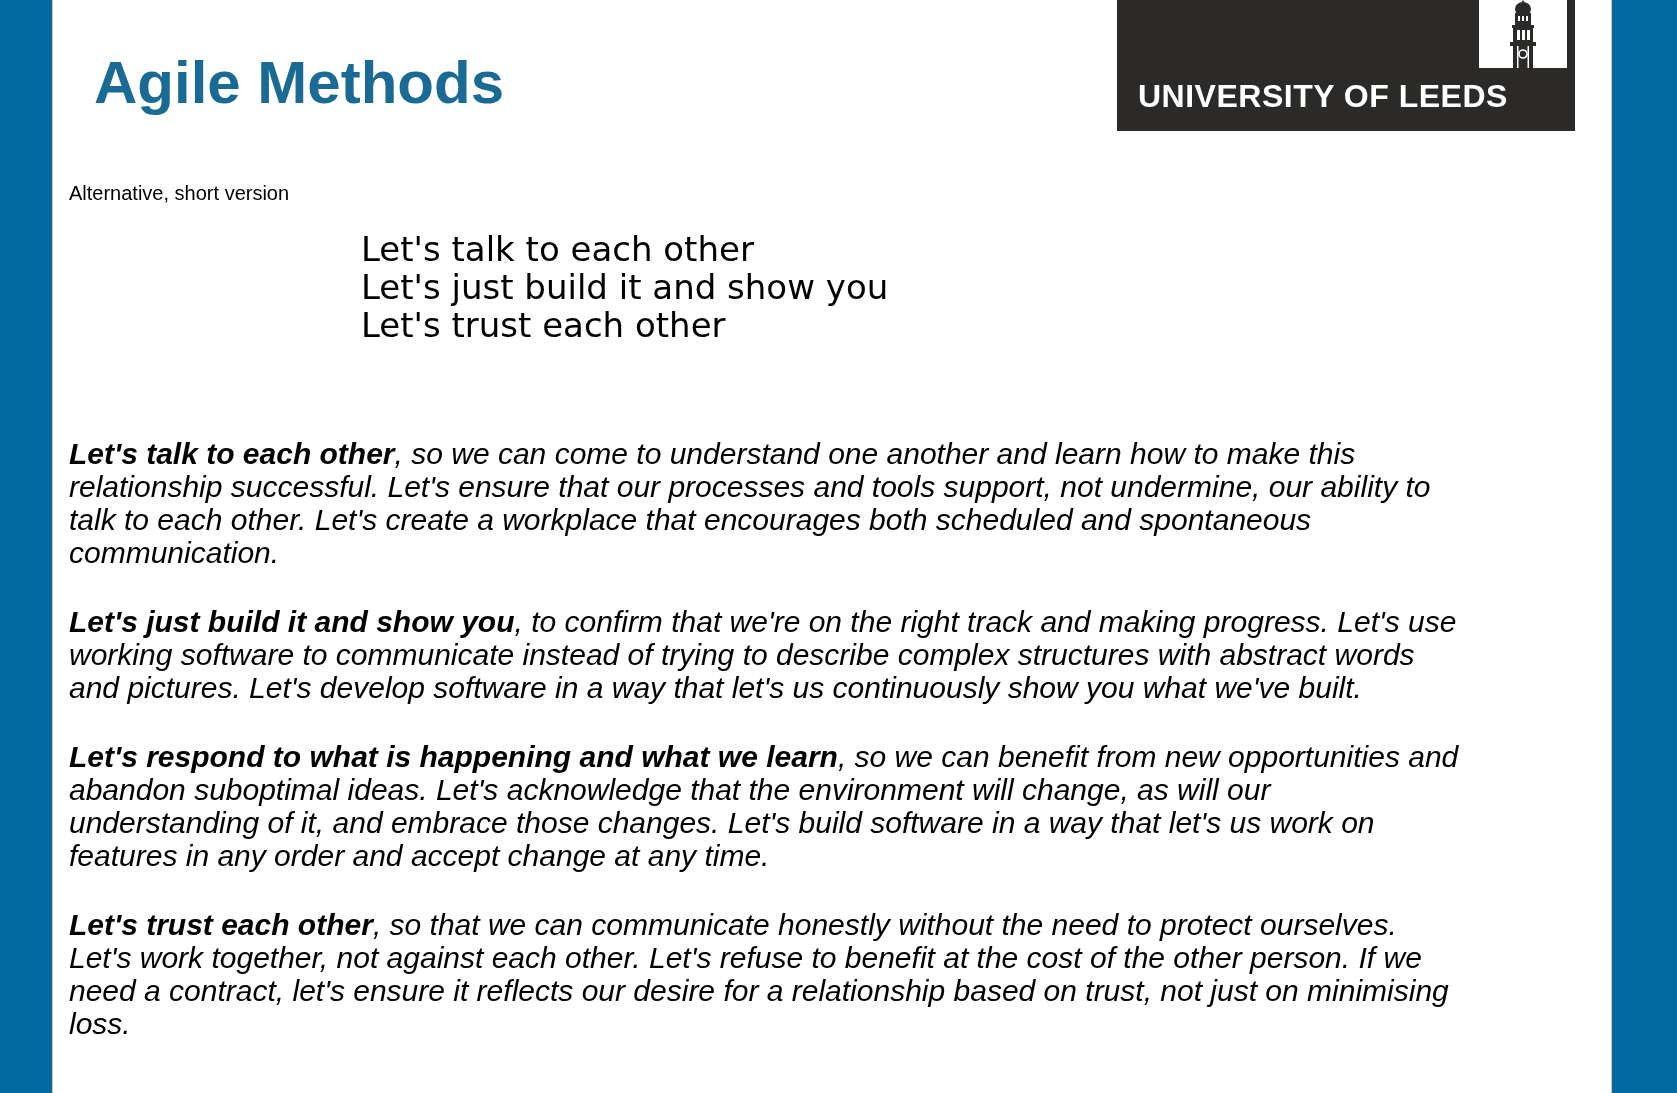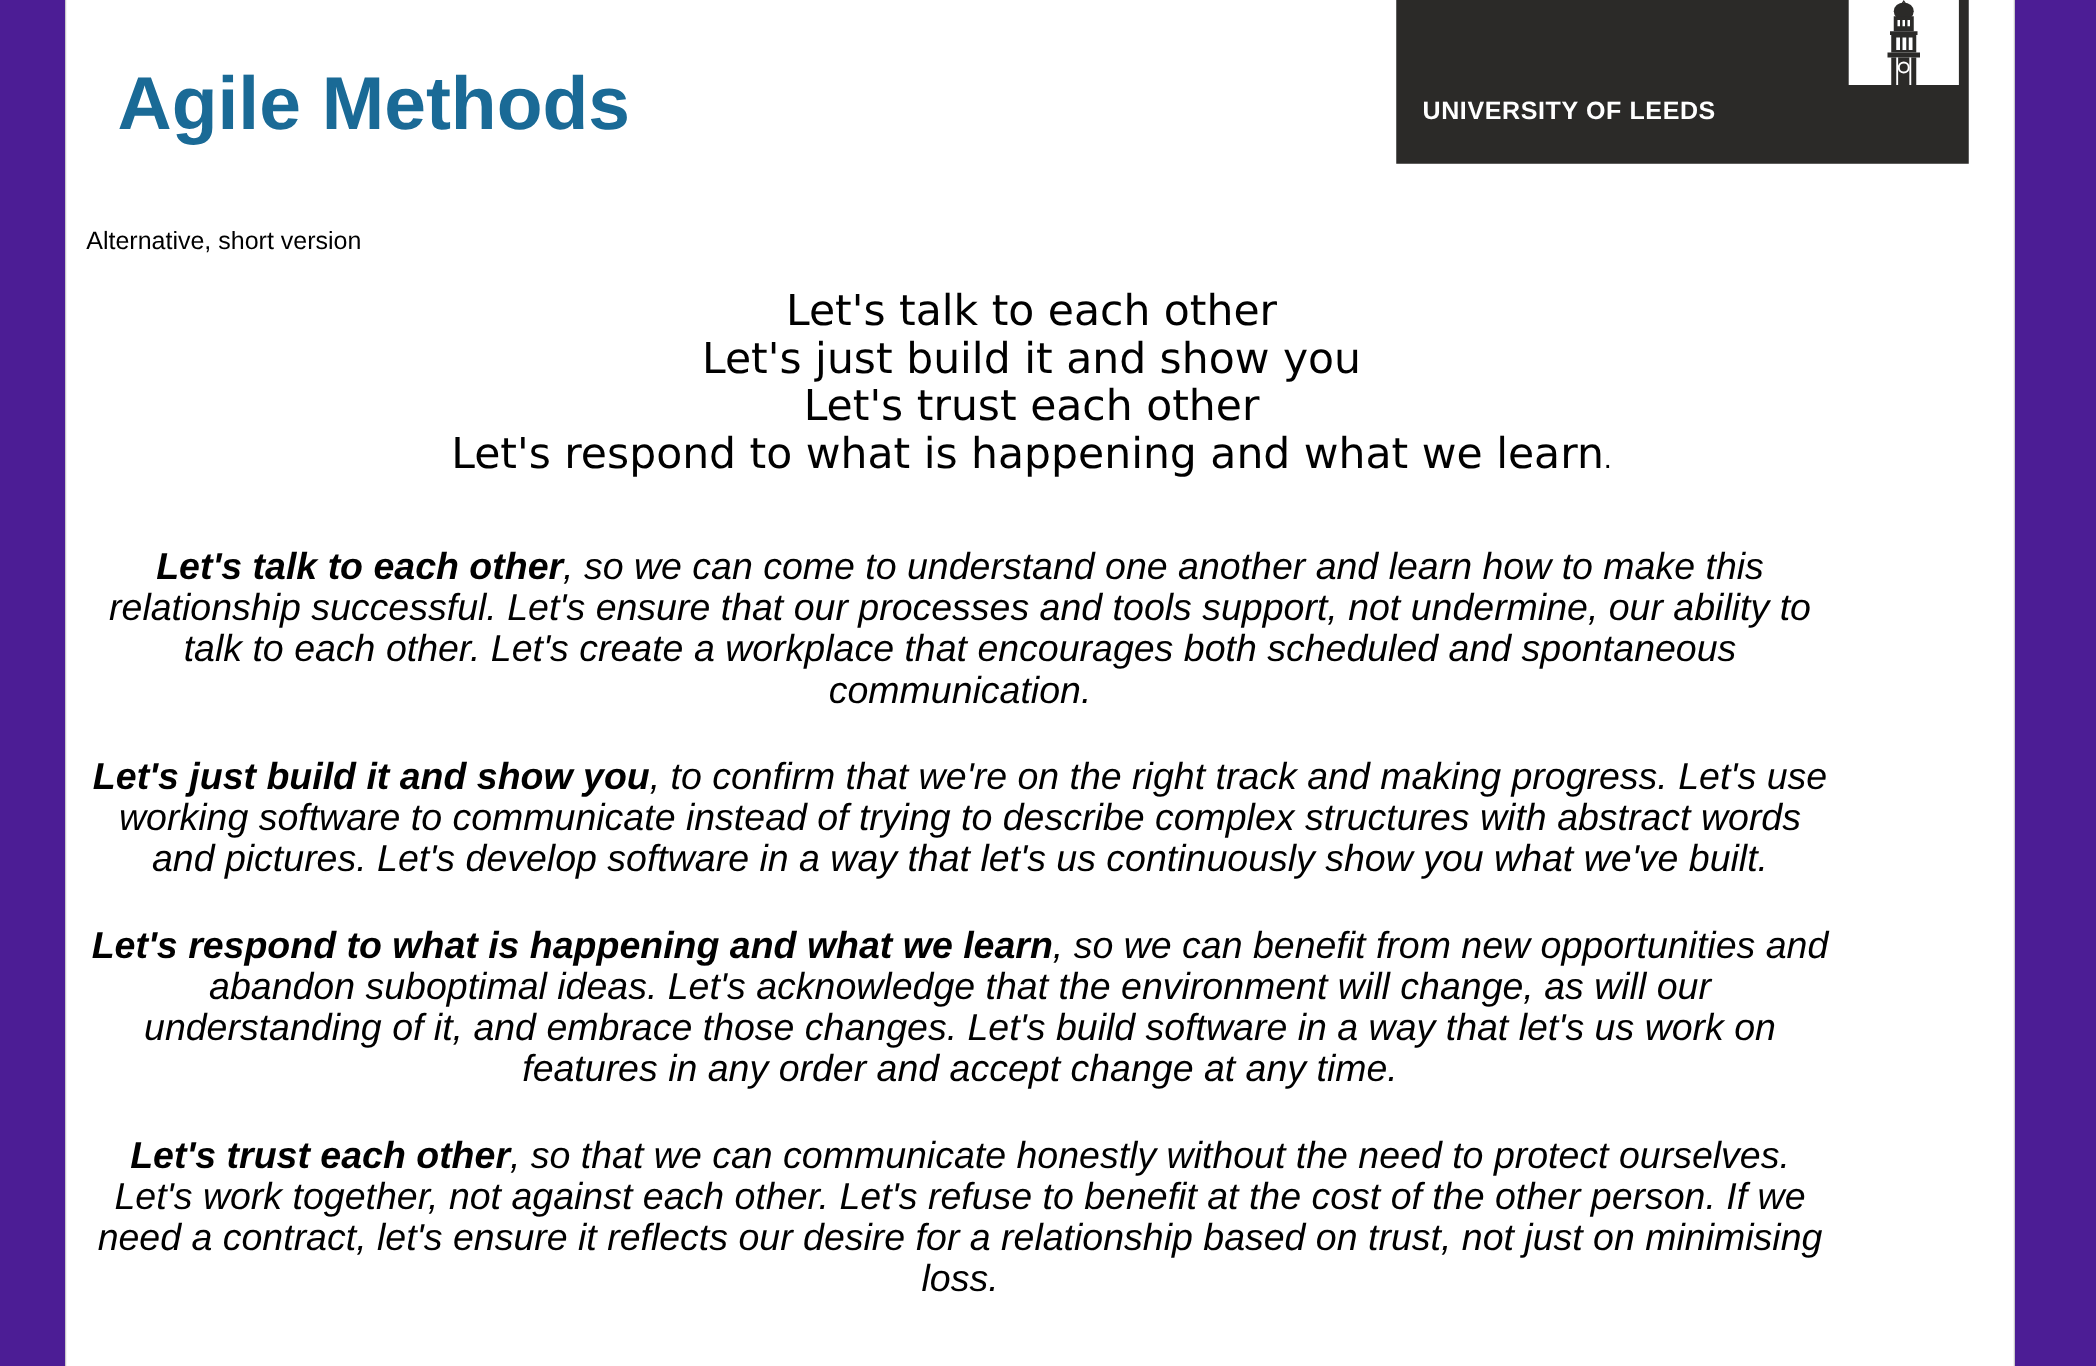--- a/index.html
+++ b/index.html
@@ -3,23 +3,22 @@
 <meta charset="utf-8">
 <style>
   * { margin: 0; padding: 0; box-sizing: border-box; }
   html, body { width: 1677px; height: 1093px; }
   body { font-family: "Liberation Sans", sans-serif; }
 
   .stage {
     position: relative;
     width: 1677px;
     height: 1093px;
-    background: #4c1d95;
+    background: #0369a1;
     overflow: hidden;
-    text-align: center;
   }
 
   .slide {
     position: absolute;
     left: 52px; top: 0;
     width: 1560px; height: 1093px;
     background: #ffffff;
     border-left: 1px solid #c9c9c9;
     border-right: 1px solid #c9c9c9;
   }
@@ -39,21 +38,21 @@
     position: absolute;
     left: 1064px; top: 0;
     width: 458px; height: 131px;
     background: #2b2a28;
   }
   .logo-text {
     position: absolute;
     left: 21px; top: 78px;
     color: #ffffff;
     font-weight: bold;
-    font-size: 20px;
+    font-size: 32px;
     letter-spacing: 0.5px;
     white-space: nowrap;
   }
   .tower-panel {
     position: absolute;
     left: 362px; top: 0;
     width: 88px; height: 68px;
     background: #ffffff;
   }
   .tower-panel svg { display: block; }
@@ -132,21 +131,20 @@
         </svg>
       </span>
     </div>
 
     <div class="subtitle">Alternative, short version</div>
 
     <div class="manifesto">
       <div>Let's talk to each other</div>
       <div>Let's just build it and show you</div>
       <div>Let's trust each other</div>
-      <div><span>Let's respond to what is happening and what we learn</span><span class="small-period">.</span></div>
     </div>
 
     <div class="body-text">
       <p><b>Let's talk to each other</b><span>, so we can come to understand one another and learn how to make this relationship successful. Let's ensure that our processes and tools support, not undermine, our ability to talk to each other. Let's create a workplace that encourages both scheduled and spontaneous communication.</span></p>
       <p><b>Let's just build it and show you</b><span>, to confirm that we're on the right track and making progress. Let's use working software to communicate instead of trying to describe complex structures with abstract words and pictures. Let's develop software in a way that let's us continuously show you what we've built.</span></p>
       <p><b>Let's respond to what is happening and what we learn</b><span>, so we can benefit from new opportunities and abandon suboptimal ideas. Let's acknowledge that the environment will change, as will our understanding of it, and embrace those changes. Let's build software in a way that let's us work on features in any order and accept change at any time.</span></p>
       <p><b>Let's trust each other</b><span>, so that we can communicate honestly without the need to protect ourselves. Let's work together, not against each other. Let's refuse to benefit at the cost of the other person. If we need a contract, let's ensure it reflects our desire for a relationship based on trust, not just on minimising loss.</span></p>
     </div>
 
   </div>

